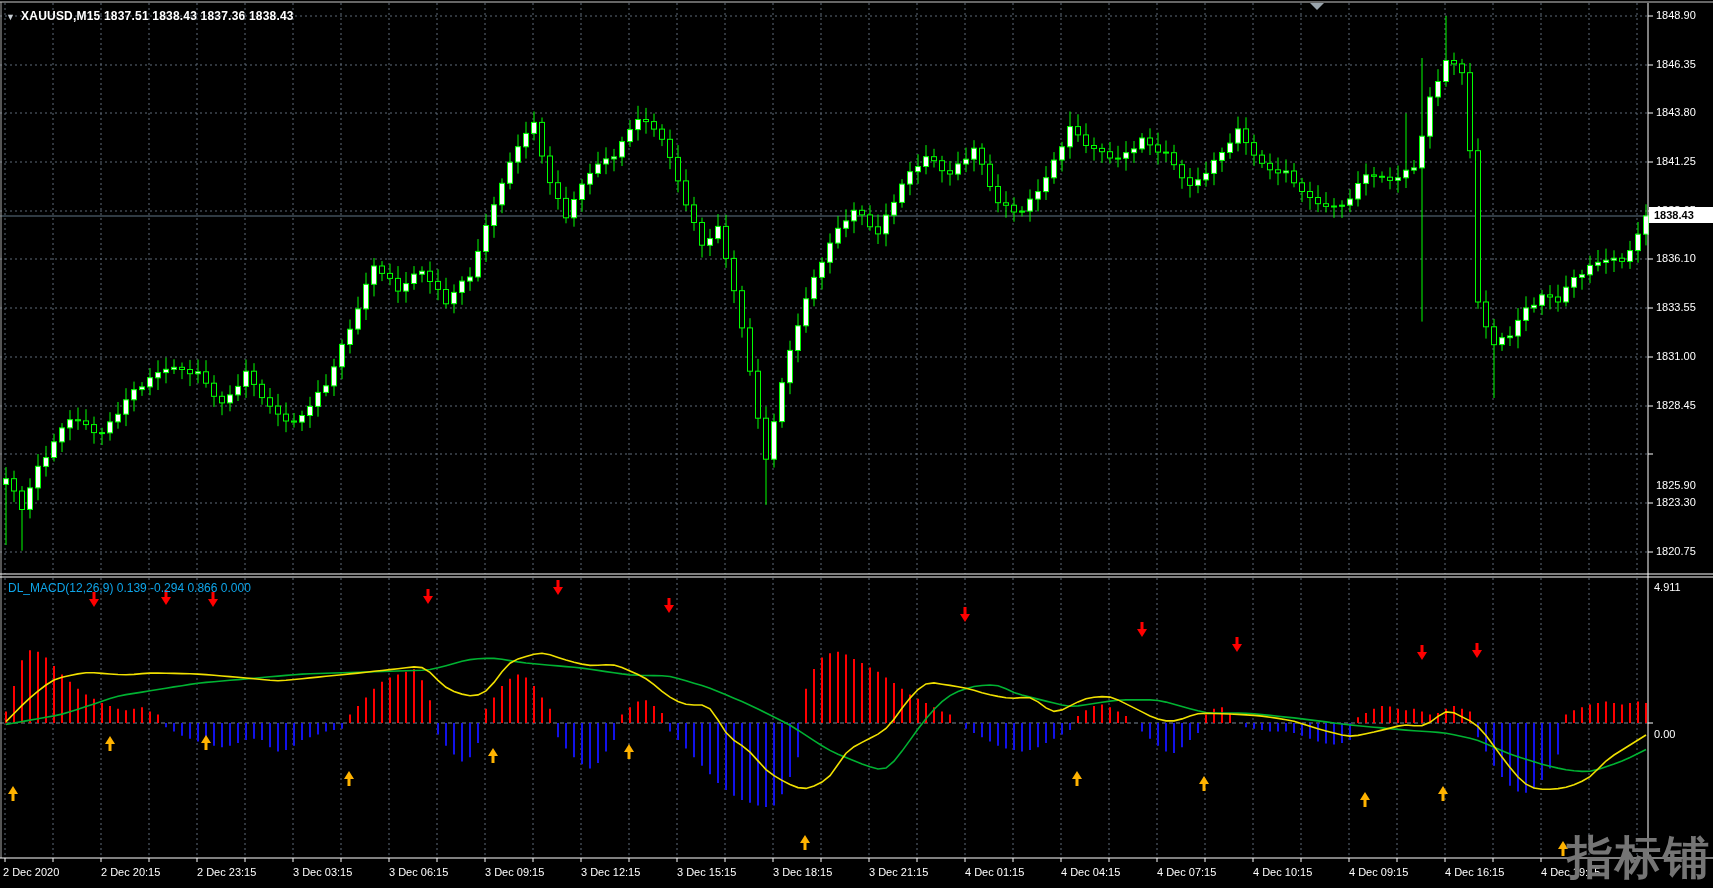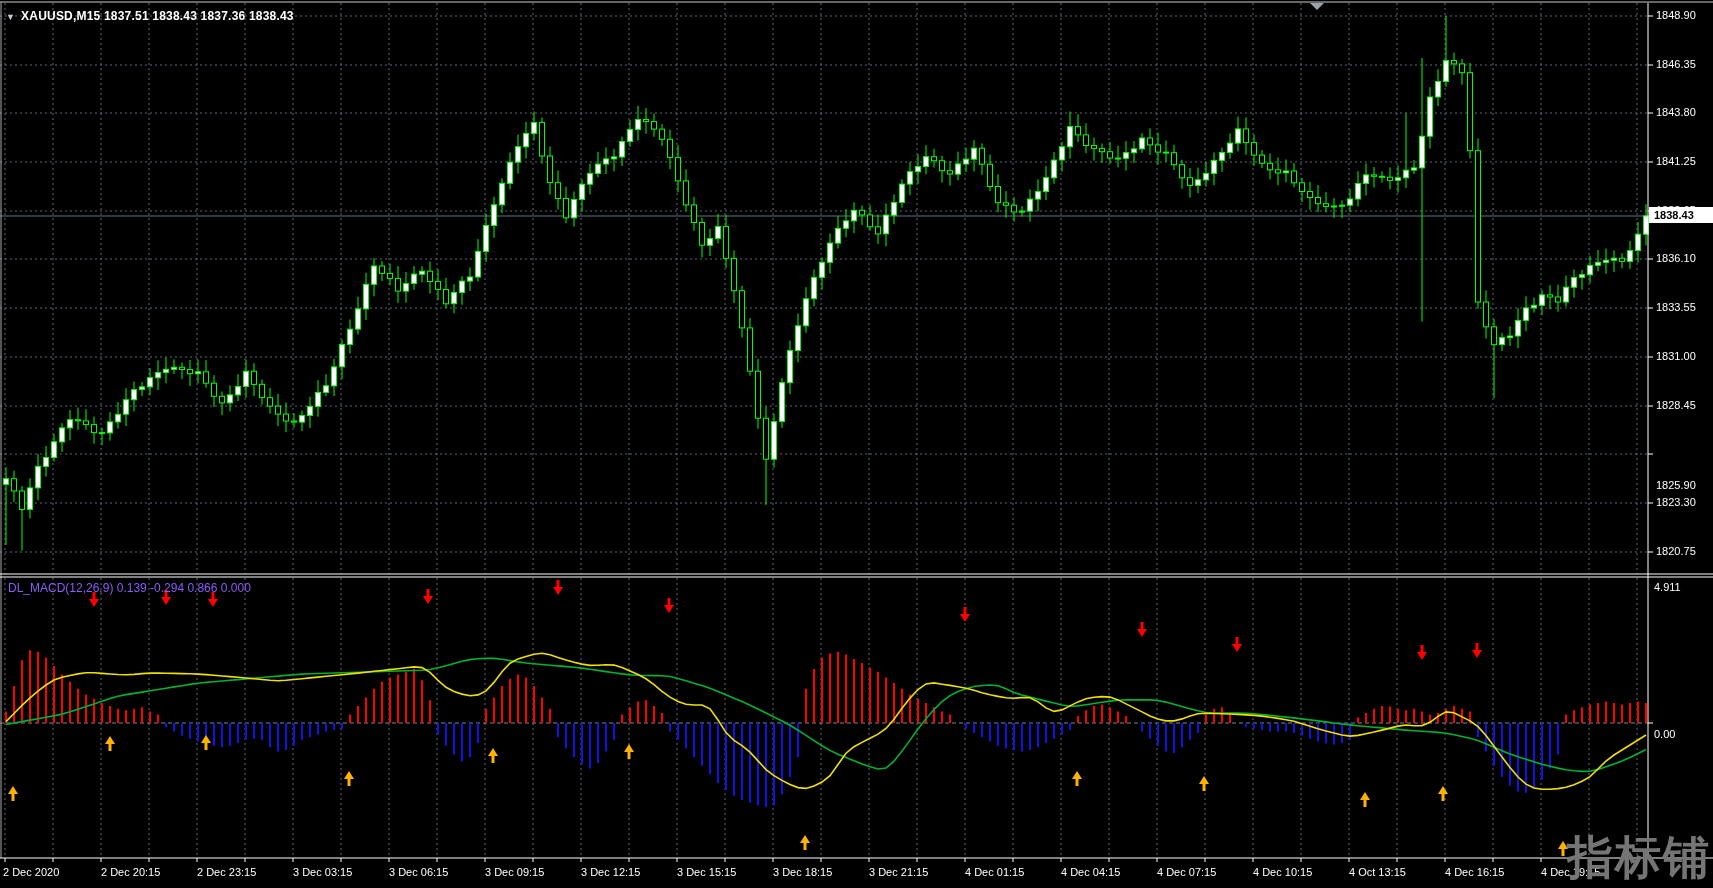--- a/index.html
+++ b/index.html
@@ -2,21 +2,21 @@
 <html><head>
 <meta charset="utf-8">
 <style>
   html,body{margin:0;padding:0;background:#000;}
   #app{position:relative;width:1713px;height:880px;background:#000;overflow:hidden;
        font-family:"Liberation Sans","DejaVu Sans",sans-serif;}
   #chart-svg{position:absolute;left:0;top:0;}
   .txt{position:absolute;color:#fff;font-size:11px;white-space:nowrap;}
   #title{left:6px;top:9px;font-size:12px;font-weight:600;letter-spacing:.2px;color:#fff;}
   #title .tri{color:#c8ced4;font-size:9px;margin-right:6px;}
-  #macd-label{left:8px;top:581px;font-size:12px;color:#8b5cf6;}
+  #macd-label{left:8px;top:581px;font-size:12px;color:#0ea5e9;}
   #macd-max{left:1654px;top:581px;}
   #macd-zero{left:1654px;top:728px;}
   .pal{left:1656px;}
   .price-box{position:absolute;left:1649px;width:64px;height:16px;background:#fff;color:#000;
              font-size:11px;font-weight:700;line-height:16px;padding-left:5px;}
   .tlab{top:866px;}
   #watermark{position:absolute;right:2px;top:834px;font-size:46px;font-weight:700;
              color:#757575;letter-spacing:2px;line-height:1;}
   #logo-circle{position:absolute;left:869px;top:882px;width:62px;height:62px;border-radius:50%;
                background:#dcE9f6;border:4px solid #4a90d9;box-sizing:border-box;}
@@ -902,21 +902,21 @@
       <div class="txt tlab" style="left: 389px;">3 Dec 06:15</div>
       <div class="txt tlab" style="left: 485px;">3 Dec 09:15</div>
       <div class="txt tlab" style="left: 581px;">3 Dec 12:15</div>
       <div class="txt tlab" style="left: 677px;">3 Dec 15:15</div>
       <div class="txt tlab" style="left: 773px;">3 Dec 18:15</div>
       <div class="txt tlab" style="left: 869px;">3 Dec 21:15</div>
       <div class="txt tlab" style="left: 965px;">4 Dec 01:15</div>
       <div class="txt tlab" style="left: 1061px;">4 Dec 04:15</div>
       <div class="txt tlab" style="left: 1157px;">4 Dec 07:15</div>
       <div class="txt tlab" style="left: 1253px;">4 Dec 10:15</div>
-      <div class="txt tlab" style="left: 1349px;">4 Oct 13:15</div>
+      <div class="txt tlab" style="left: 1349px;">4 Dec 09:15</div>
       <div class="txt tlab" style="left: 1445px;">4 Dec 16:15</div>
       <div class="txt tlab" style="left: 1541px;">4 Dec 19:15</div>
       <div class="txt tlab" style="left: 1637px; margin-top: 40px;">4 Dec 22:15</div>
     </div>
 
   <div class="price-box" style="top: 207px;">1838.43</div>
 
   <div id="macd-max" class="txt">4.911</div>
   <div id="macd-zero" class="txt">0.00</div>
 

